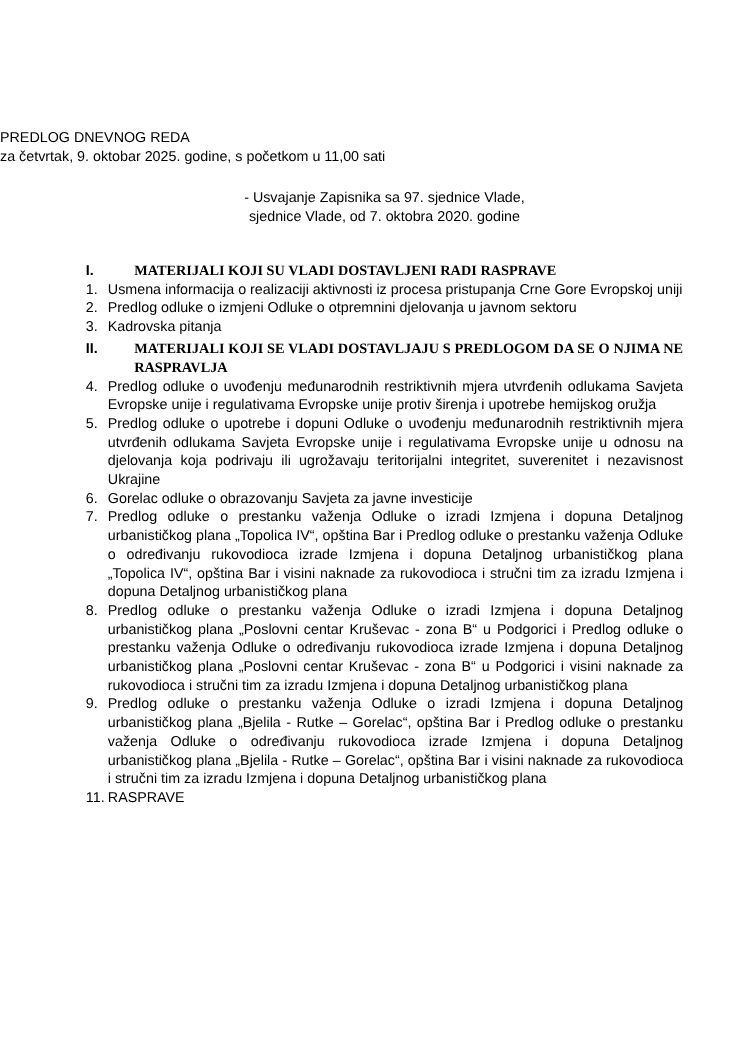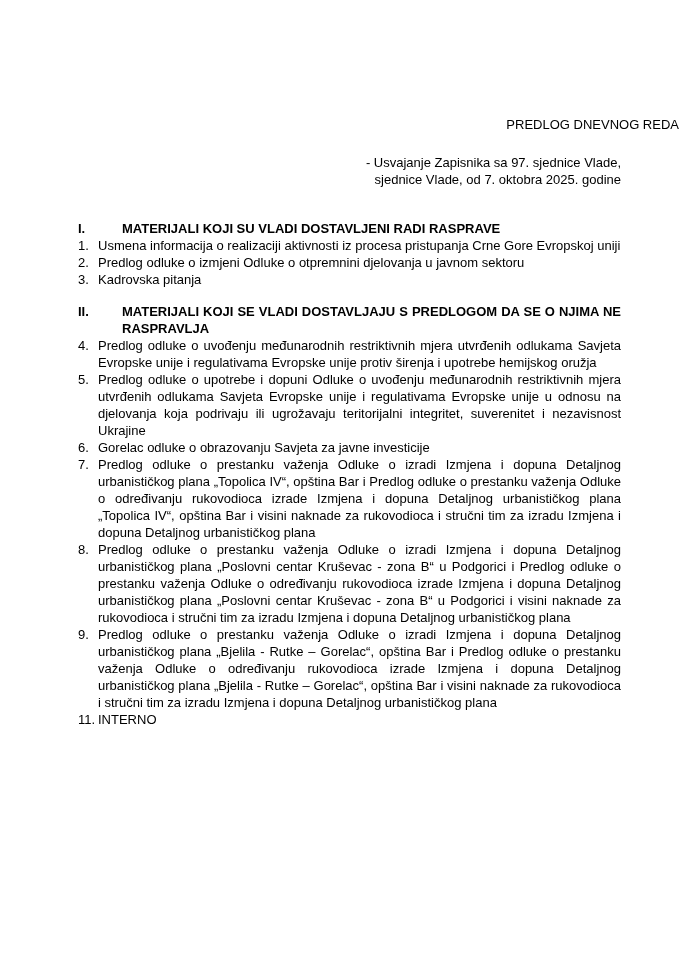--- a/index.html
+++ b/index.html
@@ -13,67 +13,69 @@
     background: #ffffff;
     color: #000000;
     font-family: "Liberation Sans", "DejaVu Sans", sans-serif;
     font-size: 13px;
     line-height: 17px;
     box-sizing: border-box;
     padding-top: 116px;
     overflow: hidden;
   }
   .doc-header {
-    text-align: right;
+    text-align: left;
   }
   .intro {
     margin: 21px 58px 0 78px;
-    text-align: right;
+    text-align: center;
   }
   .content {
     margin: 0 58px 0 78px;
   }
   .section-1 { margin-top: 32px; }
-  .section-2 { margin-top: 15px; }
+  .section-2 { margin-top: 3px; }
   .section-heading {
     display: flex;
     font-weight: bold;
   }
   .sec-num {
     flex: 0 0 44px;
     white-space: nowrap;
   }
   .sec-title {
     flex: 1 1 auto;
     text-align: justify;
+    font-family: Liberation Serif, serif;
   }
   .item {
     display: flex;
   }
   .item-num {
     flex: 0 0 20px;
     white-space: nowrap;
   }
   .item-text {
     flex: 1 1 auto;
     text-align: justify;
   }
 </style>
 </head>
 <body>
 
 <div class="page">
 
   <div class="doc-header">
     <div class="doc-title">PREDLOG DNEVNOG REDA</div>
+    <div class="doc-subtitle">za četvrtak, 9. oktobar 2025. godine, s početkom u 11,00 sati</div>
   </div>
 
   <div class="intro">
     <div class="intro-line">- Usvajanje Zapisnika sa 97. sjednice Vlade,</div>
-    <div class="intro-line">sjednice Vlade, od 7. oktobra 2025. godine</div>
+    <div class="intro-line">sjednice Vlade, od 7. oktobra 2020. godine</div>
   </div>
 
   <div class="content">
 
     <div class="section section-1">
       <div class="section-heading">
         <span class="sec-num">I.</span>
         <span class="sec-title">MATERIJALI KOJI SU VLADI DOSTAVLJENI RADI RASPRAVE</span>
       </div>
       <div class="item">
@@ -114,19 +116,19 @@
       <div class="item">
         <span class="item-num">8.</span>
         <span class="item-text">Predlog odluke o prestanku važenja Odluke o izradi Izmjena i dopuna Detaljnog urbanističkog plana „Poslovni centar Kruševac - zona B“ u Podgorici i Predlog odluke o prestanku važenja Odluke o određivanju rukovodioca izrade Izmjena i dopuna Detaljnog urbanističkog plana „Poslovni centar Kruševac - zona B“ u Podgorici i visini naknade za rukovodioca i stručni tim za izradu Izmjena i dopuna Detaljnog urbanističkog plana</span>
       </div>
       <div class="item">
         <span class="item-num">9.</span>
         <span class="item-text">Predlog odluke o prestanku važenja Odluke o izradi Izmjena i dopuna Detaljnog urbanističkog plana „Bjelila - Rutke – Gorelac“, opština Bar i Predlog odluke o prestanku važenja Odluke o određivanju rukovodioca izrade Izmjena i dopuna Detaljnog urbanističkog plana „Bjelila - Rutke – Gorelac“, opština Bar i visini naknade za rukovodioca i stručni tim za izradu Izmjena i dopuna Detaljnog urbanističkog plana</span>
       </div>
       <div class="item">
         <span class="item-num">11.</span>
-        <span class="item-text">INTERNO</span>
+        <span class="item-text">RASPRAVE</span>
       </div>
     </div>
 
   </div>
 
 </div>
 
 </body></html>

